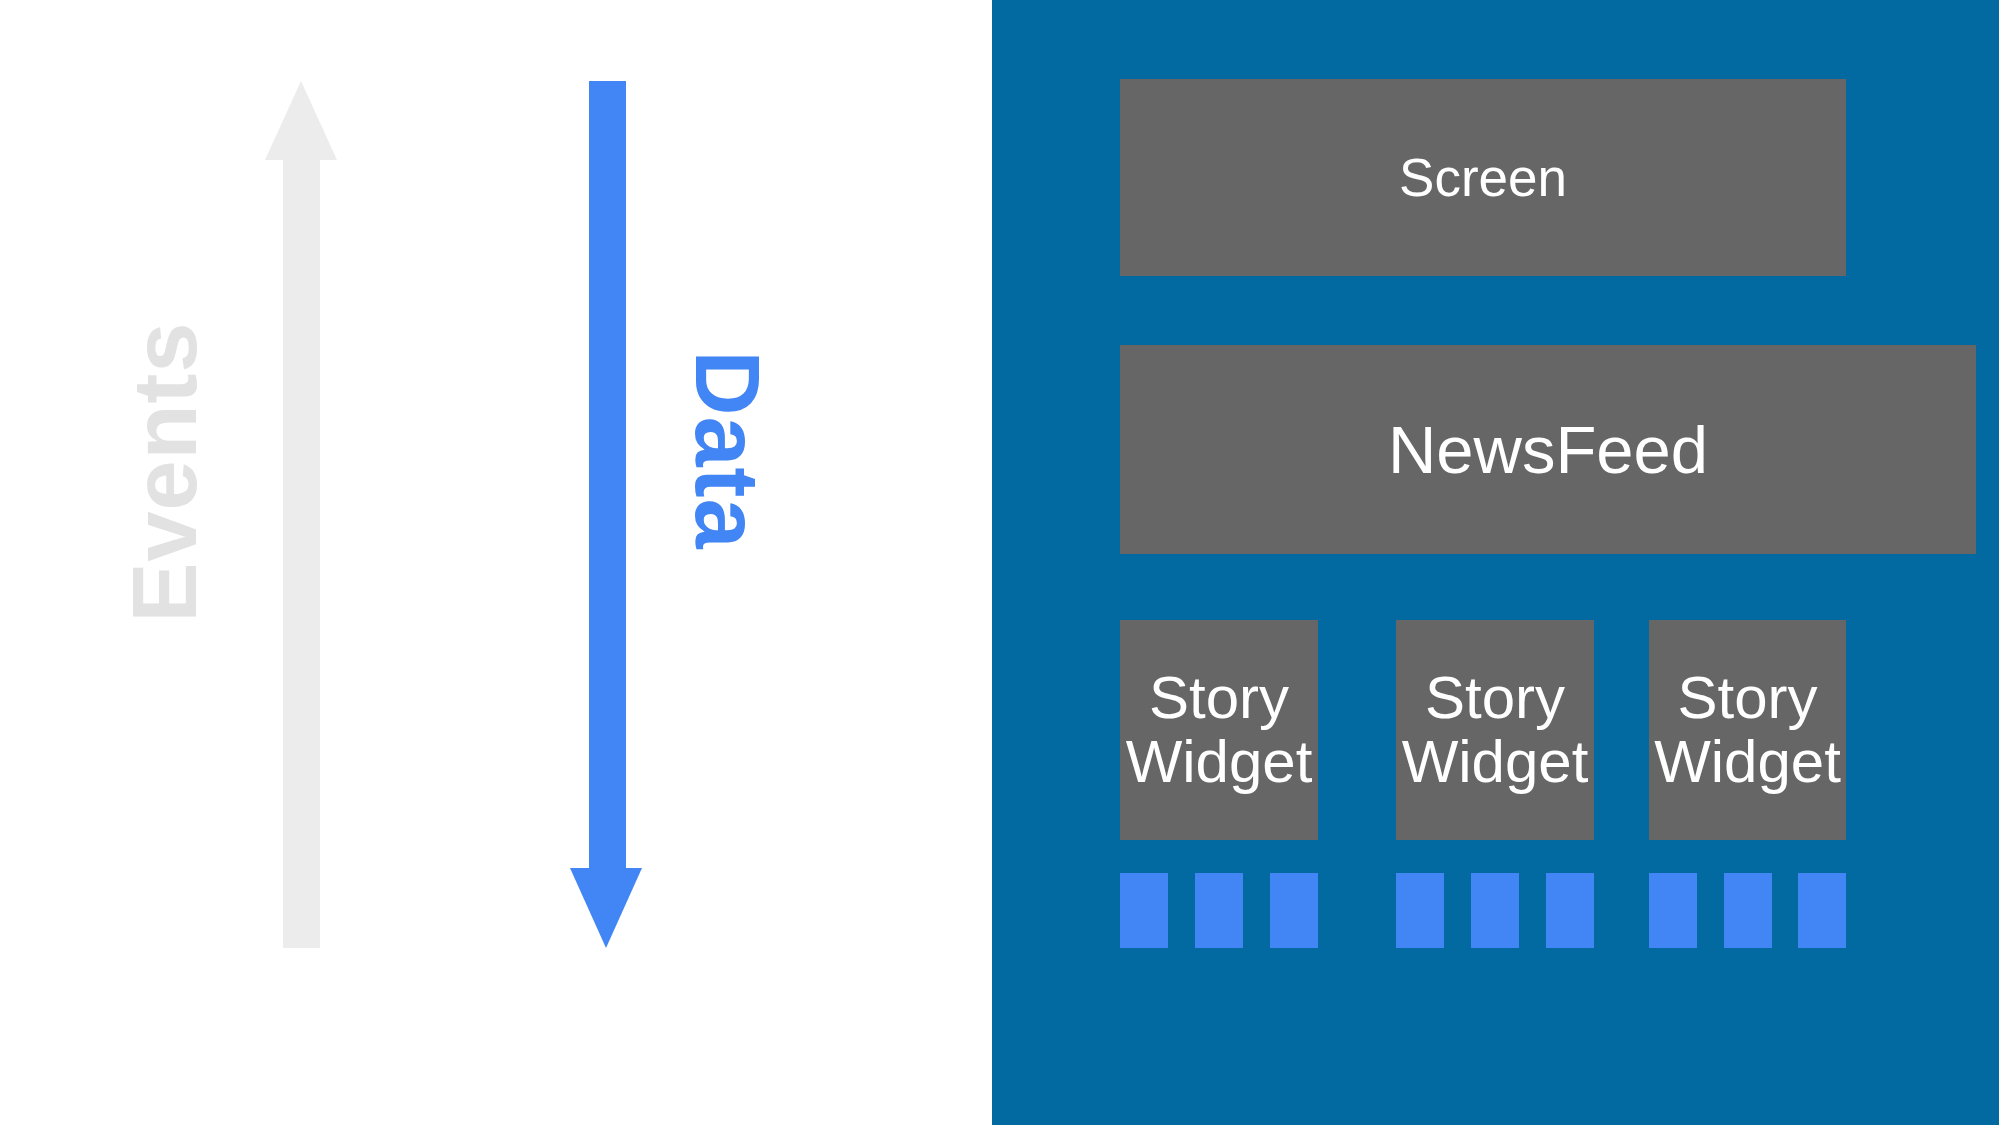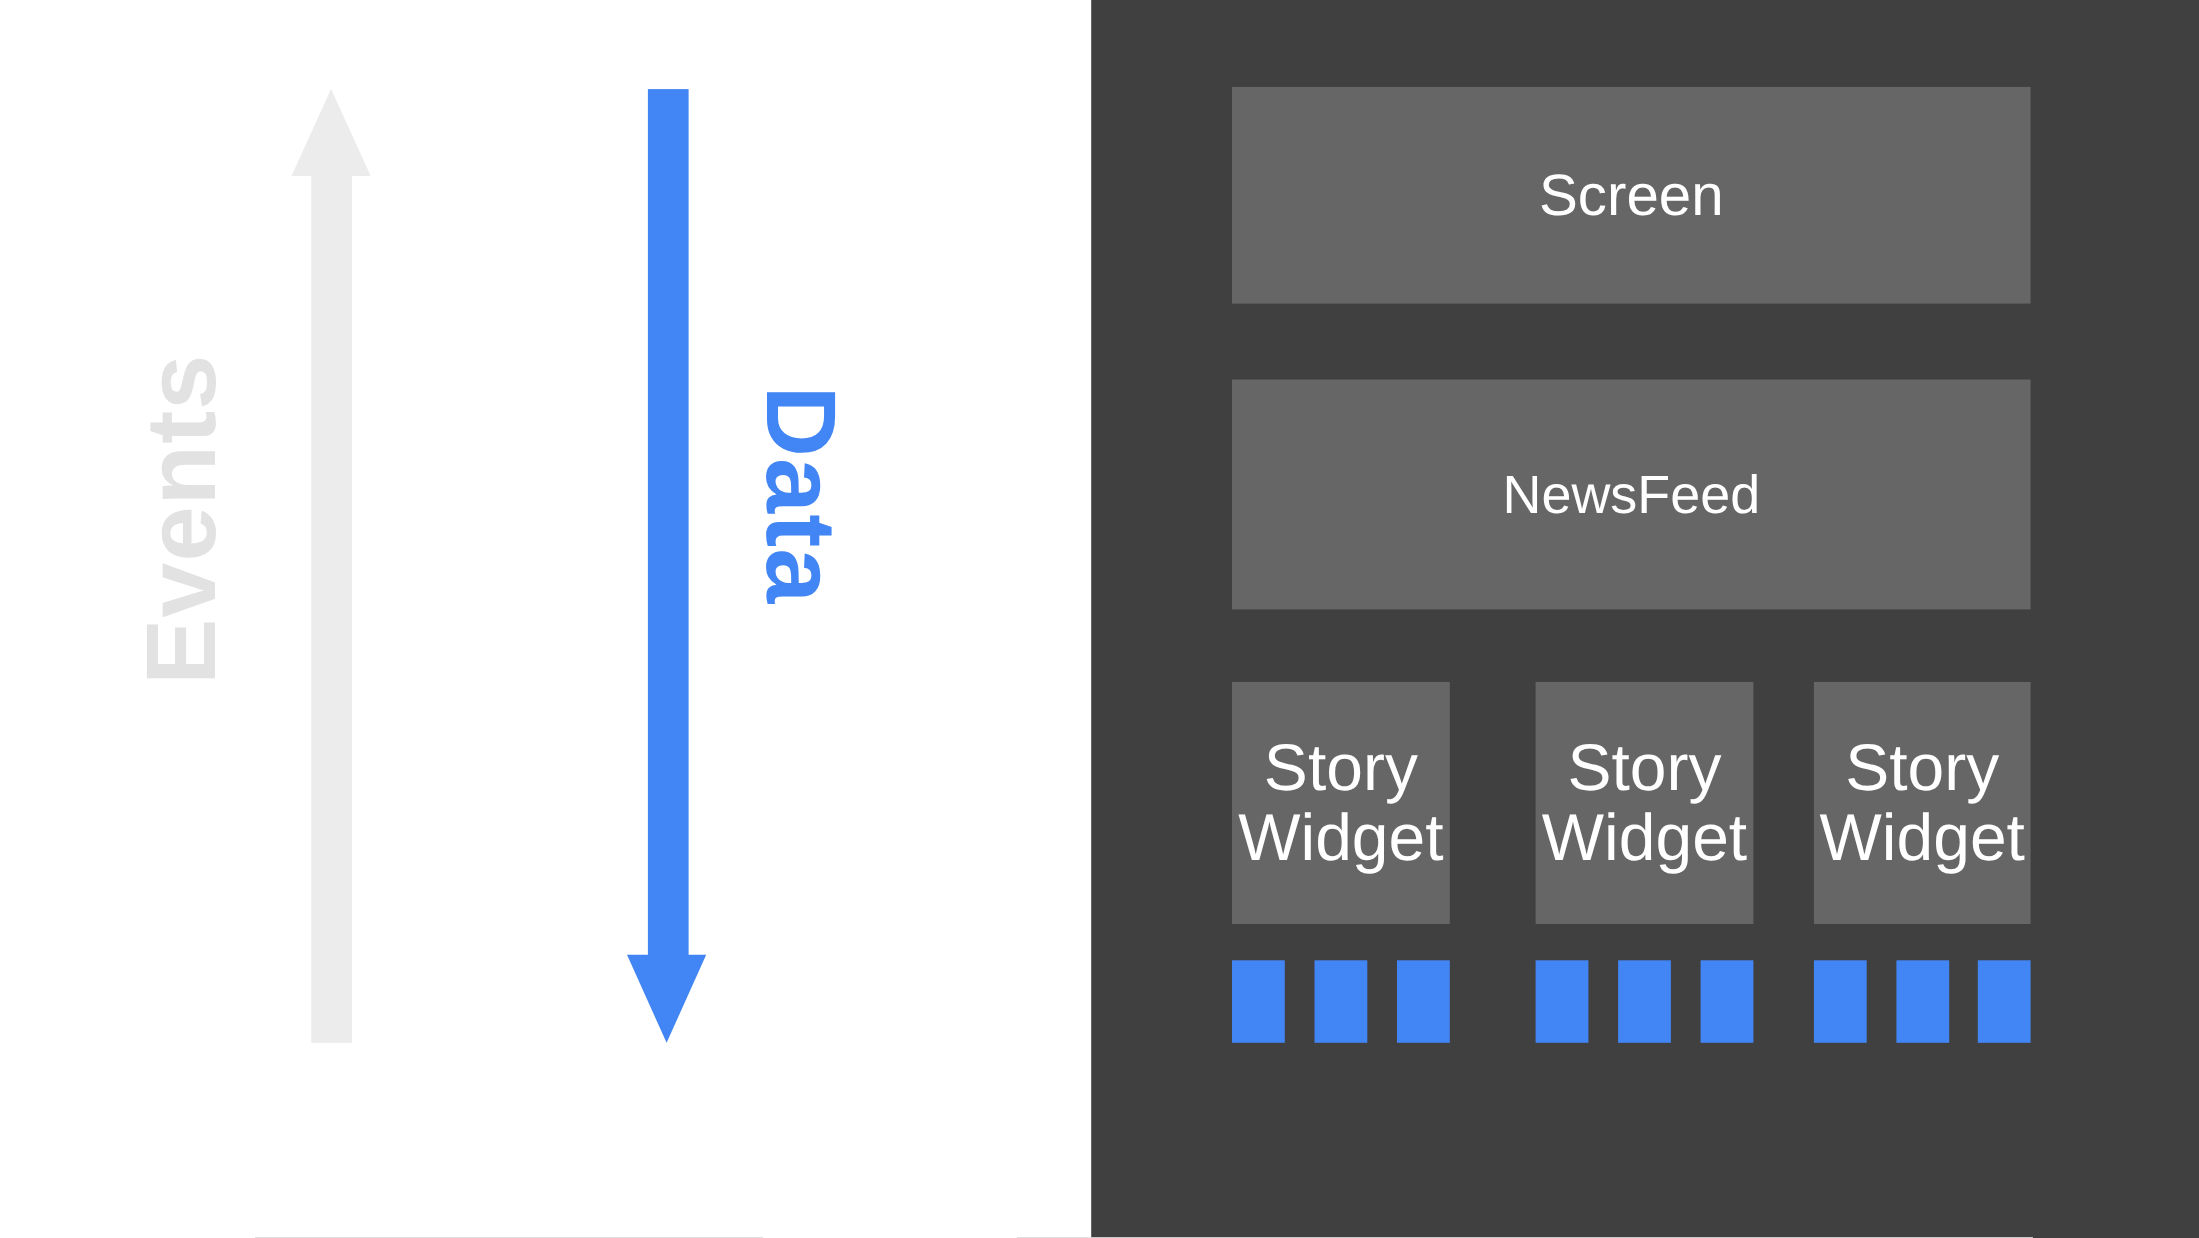--- a/index.html
+++ b/index.html
@@ -70,33 +70,33 @@
     left: 727px; top: 450px;
     color: #4285f4;
     transform: translate(-50%, -50%) rotate(90deg);
   }
 
   
   .widget-panel {
     position: absolute;
     left: 992px; top: 0;
     width: 1007px; height: 1125px;
-    background: #404040;
+    background: #0369a1;
   }
   .widget-box {
     position: absolute;
     background: #666666;
     color: #ffffff;
     display: flex;
     align-items: center;
     justify-content: center;
     text-align: center;
   }
   .screen-box   { left: 128px; top: 79px;  width: 726px; height: 197px; font-size: 53px; }
-  .newsfeed-box { left: 128px; top: 345px; width: 726px; height: 209px; font-size: 49px; }
+  .newsfeed-box { left: 128px; top: 345px; width: 856px; height: 209px; font-size: 67px; }
   .story-box    { top: 620px; height: 220px; font-size: 60px; line-height: 64px; }
   .story-box-1  { left: 128px; width: 198px; }
   .story-box-2  { left: 404px; width: 198px; }
   .story-box-3  { left: 657px; width: 197px; }
 
   .square-group {
     position: absolute;
     top: 873px; height: 75px;
     display: flex;
     justify-content: space-between;

